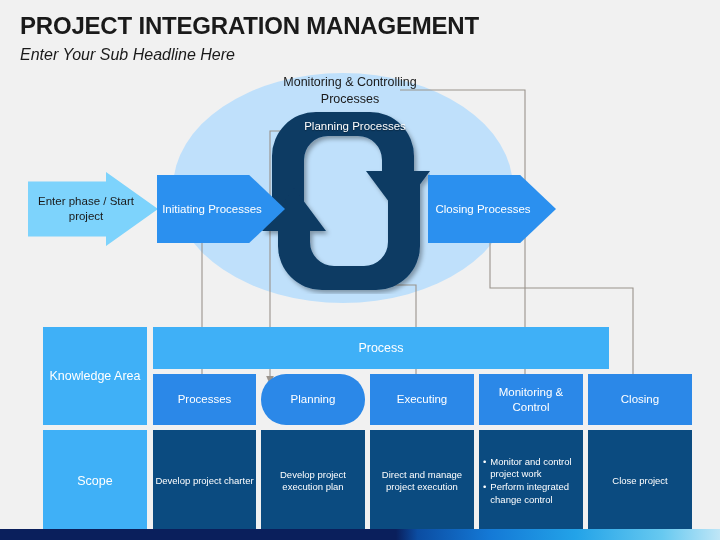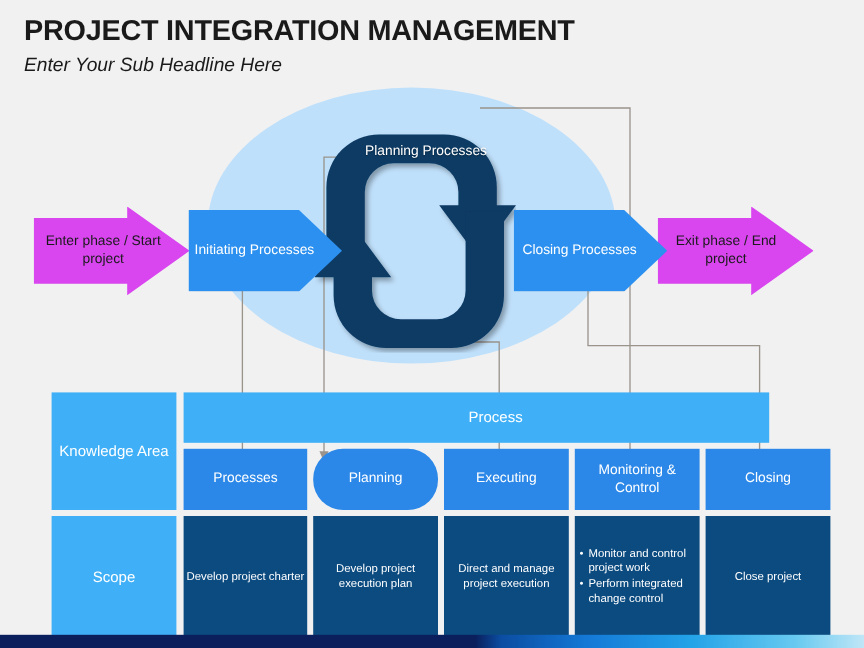--- a/index.html
+++ b/index.html
@@ -31,21 +31,21 @@
 
   
   .ellipse{
     position:absolute;left:173px;top:73px;width:340px;height:230px;
     background:#bfe0fb;border-radius:50%;
   }
 
   
   .gray-arrow{
     position:absolute;
-    background:#d946ef;
+    background:#7dd3fc;
     filter:drop-shadow(2px 3px 2px rgba(0,0,0,.28));
     display:flex;align-items:center;justify-content:center;
     text-align:center;color:#1a1a1a;font-size:11.5px;line-height:1.28;
   }
   .gray-arrow .lbl{padding-right:14px;}
   #gray-left{
     left:28px;top:172px;width:130px;height:74px;
     clip-path:polygon(0 13%,60% 13%,60% 0,100% 50%,60% 100%,60% 87%,0 87%);
   }
   #gray-right{
@@ -156,38 +156,36 @@
                L168,63 L136,106 L104,63 L120,63 L120,52 A24,24 0 0 0 96,28 L66,28
                A24,24 0 0 0 42,52 L42,118 Z"></path>
 
       <path d="M158,68 L158,138 A44,44 0 0 1 114,182 L60,182 A44,44 0 0 1 16,138 L16,123
                L0,123 L32,80 L64,123 L48,123 L48,134 A24,24 0 0 0 72,158 L102,158
                A24,24 0 0 0 126,134 L126,68 Z"></path>
     </g>
   </svg>
 
   <div class="cyc-lbl" id="lbl-planning">Planning Processes</div>
+  <div class="mc-lbl">Monitoring &amp; Controlling Processes</div>
 
   <div class="gray-arrow" id="gray-left">
     <span class="lbl">Enter phase / Start project</span>
-  </div>
-  <div class="gray-arrow" id="gray-right">
-    <span class="lbl">Exit phase / End project</span>
   </div>
 
   <div class="blue-arrow" id="blue-initiating">
     <span class="lbl">Initiating Processes</span>
   </div>
   <div class="blue-arrow" id="blue-closing">
     <span class="lbl">Closing Processes</span>
   </div>
 
   <div class="tbl" id="table-root">
       <div class="cell c-light c-head" style="left: 0px; top: 0px; width: 104px; height: 98px;">Knowledge Area</div>
-      <div class="cell c-light c-head" style="left: 110px; top: 0px; width: 456px; height: 42px; padding-left: 32px;">Process</div>
+      <div class="cell c-light c-head" style="left: 110px; top: 0px; width: 456px; height: 42px;">Process</div>
       <div class="cell c-mid c-sub" style="left: 110px; top: 47px; width: 103px; height: 51px;">Processes</div>
       <div class="cell c-mid c-sub" style="left: 218px; top: 47px; width: 104px; height: 51px; border-radius: 25px;">Planning</div>
       <div class="cell c-mid c-sub" style="left: 327px; top: 47px; width: 104px; height: 51px;">Executing</div>
       <div class="cell c-mid c-sub" style="left: 436px; top: 47px; width: 104px; height: 51px;">Monitoring &amp; Control</div>
       <div class="cell c-mid c-sub" style="left: 545px; top: 47px; width: 104px; height: 51px;">Closing</div>
       <div class="cell c-light c-head" style="left: 0px; top: 103px; width: 104px; height: 102px;">Scope</div>
       <div class="cell c-dark c-body" style="left: 110px; top: 103px; width: 103px; height: 102px;">Develop project charter</div>
       <div class="cell c-dark c-body" style="left: 218px; top: 103px; width: 104px; height: 102px;">Develop project execution plan</div>
       <div class="cell c-dark c-body" style="left: 327px; top: 103px; width: 104px; height: 102px;">Direct and manage project execution</div>
       <div class="cell c-dark c-body" style="left: 436px; top: 103px; width: 104px; height: 102px;">

